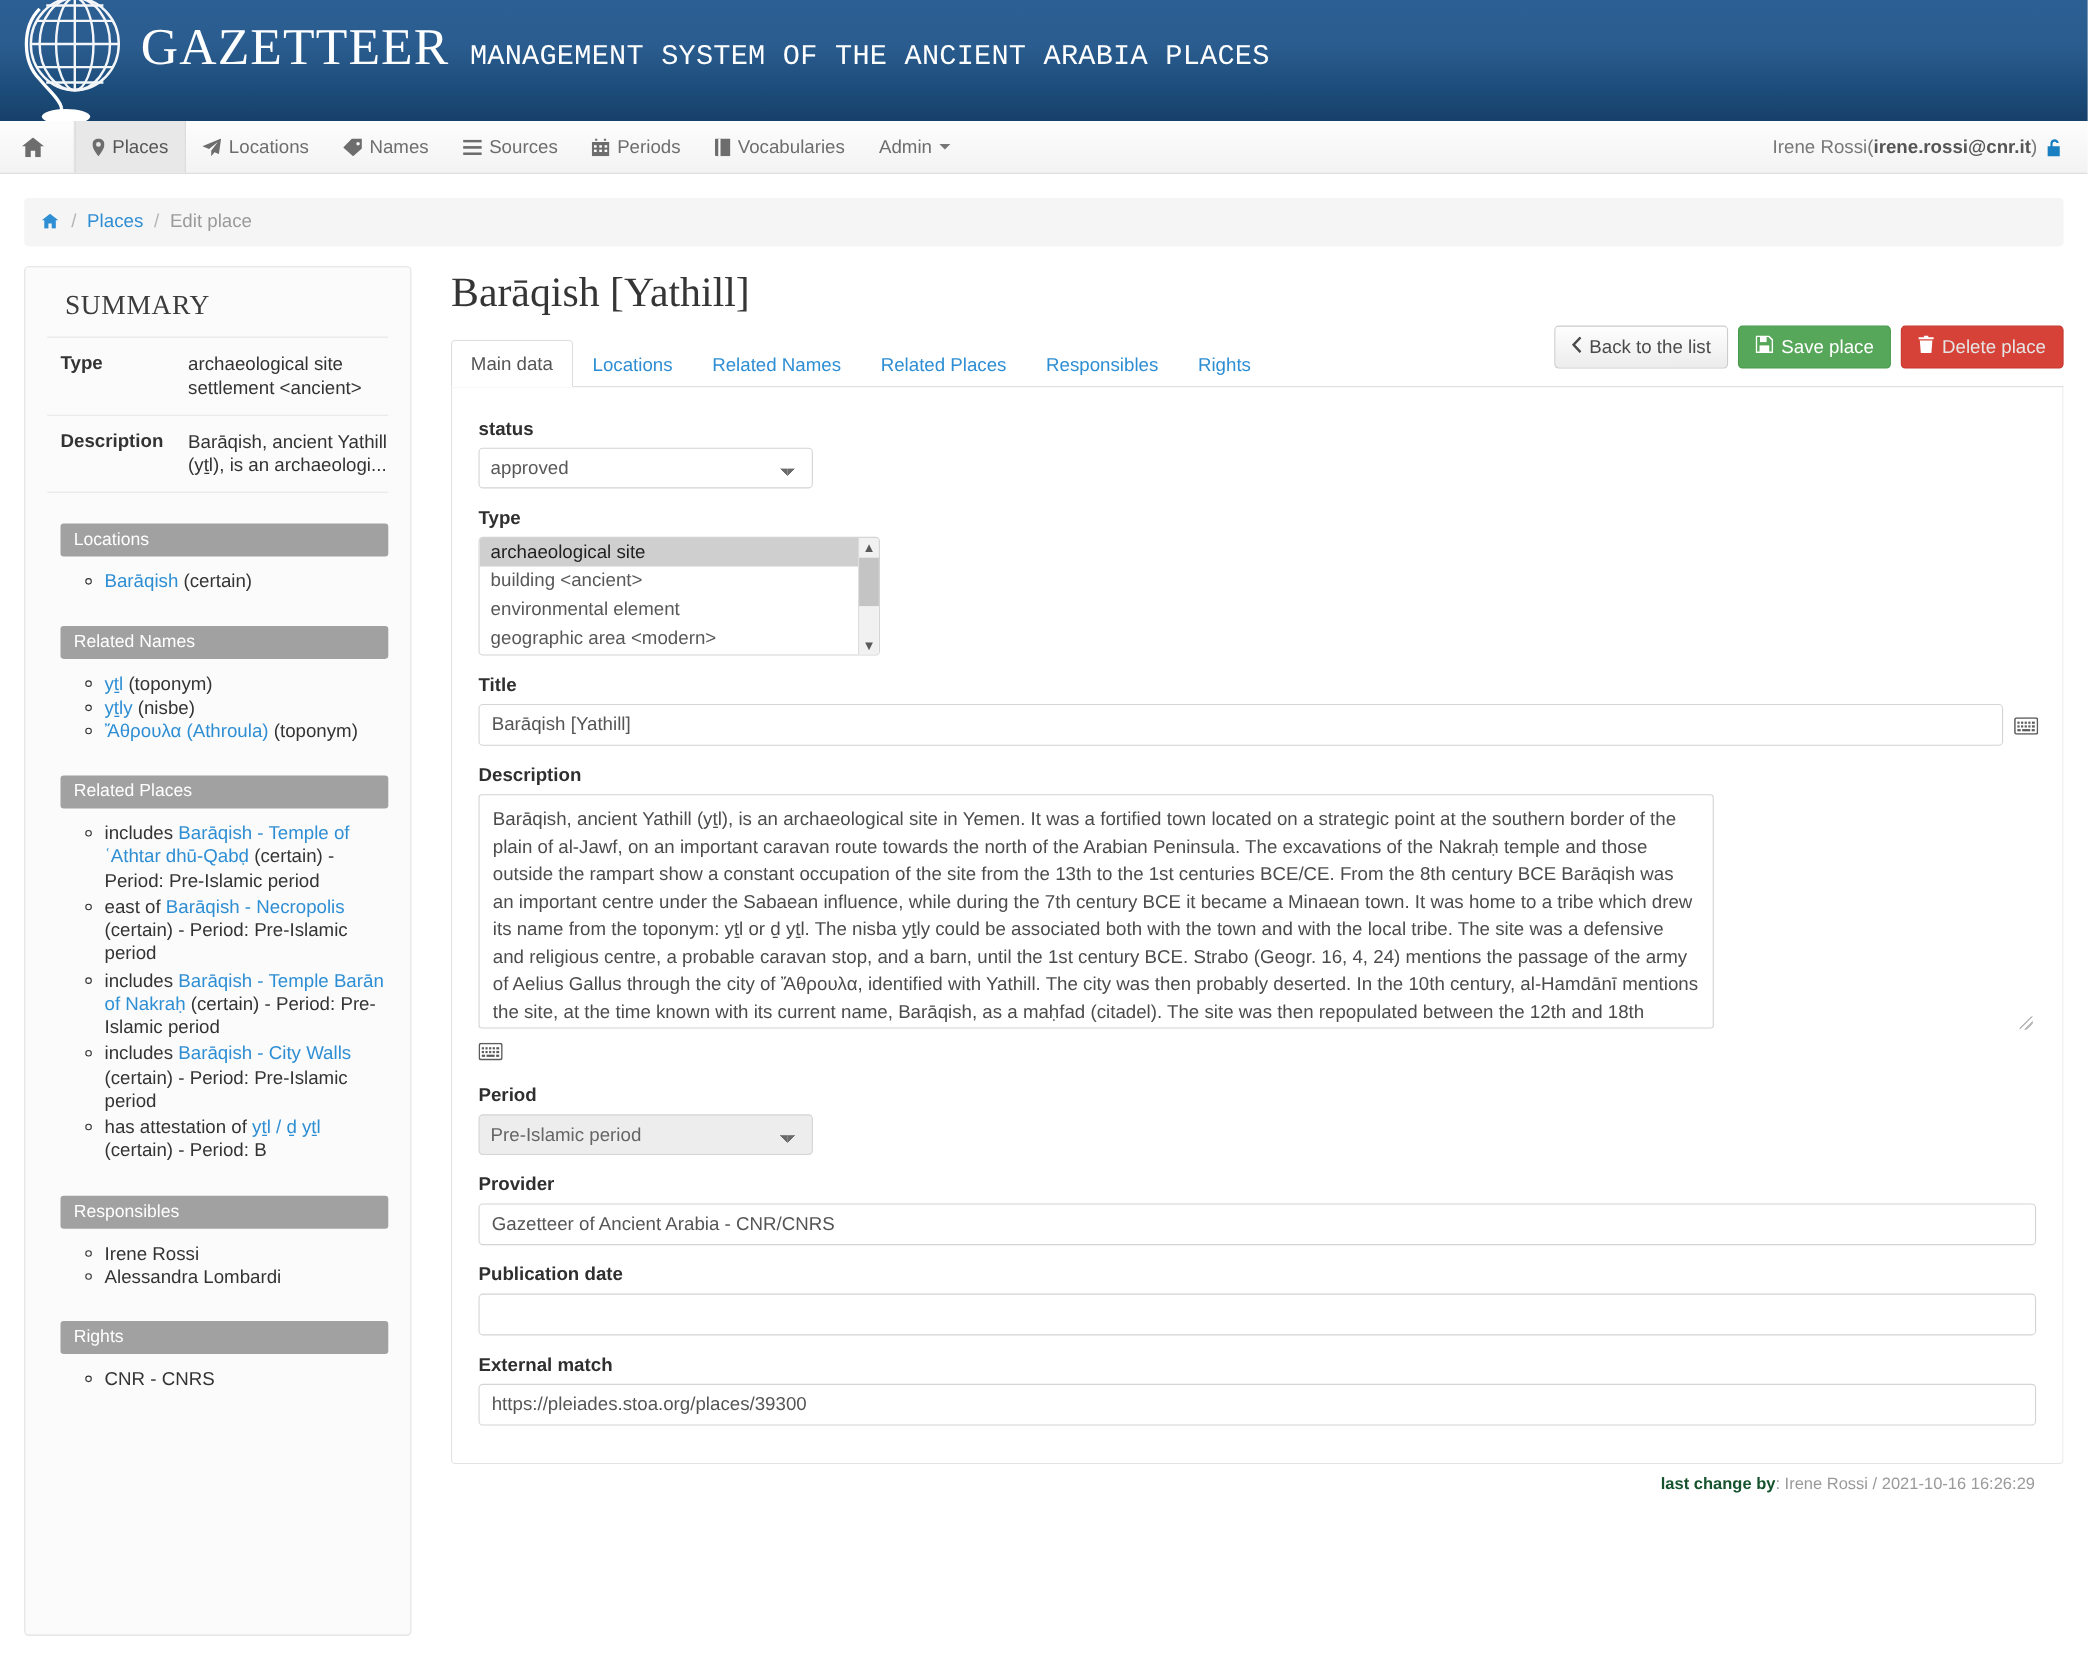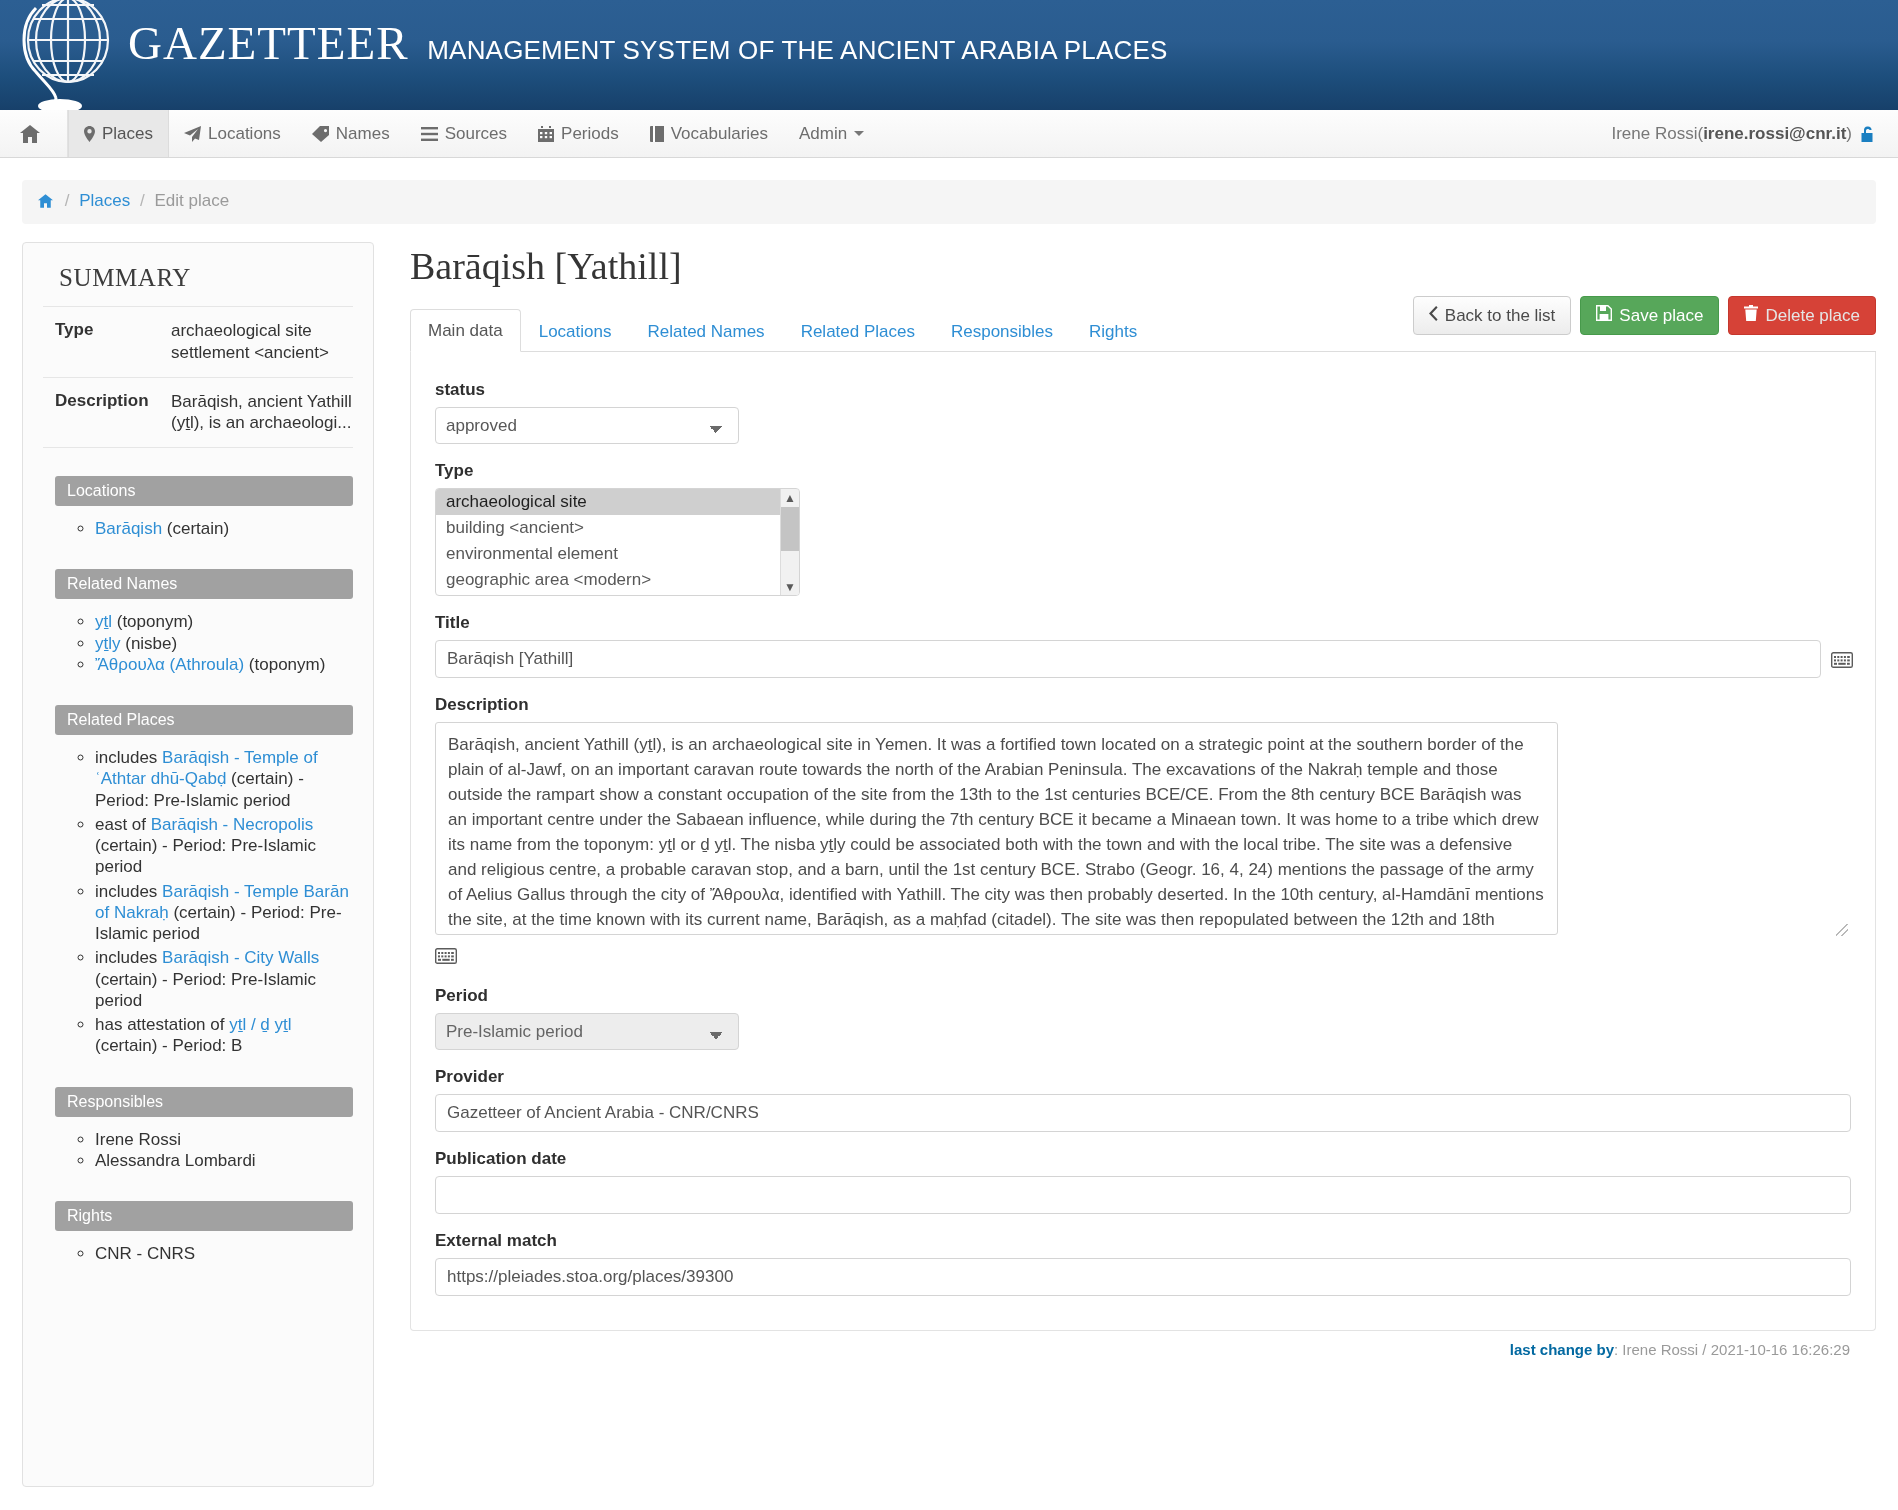--- a/index.html
+++ b/index.html
@@ -30,21 +30,21 @@
     white-space: nowrap;
   }
   .brand .big {
     font-family: "Liberation Serif", serif;
     font-size: 47px;
     letter-spacing: 1px;
     font-weight: 400;
     margin-top: 37px;
   }
   .brand .sub {
-    font-family: Liberation Sans, sans-serif;
+    font-family: Liberation Mono, monospace;
     font-size: 26px;
     letter-spacing: .2px;
     margin-left: 14px;
     font-weight: 400;
   }
 
   
   .navbar {
     height: 48px;
     background: linear-gradient(to bottom, #fdfdfd 0%, #f3f3f3 100%);
@@ -273,21 +273,21 @@
       linear-gradient(135deg, transparent 42%, #b9b9b9 42%, #b9b9b9 52%, transparent 52%),
       linear-gradient(135deg, transparent 67%, #b9b9b9 67%, #b9b9b9 77%, transparent 77%);
   }
 
   .footnote {
     text-align: right;
     color: #9a9a9a;
     font-size: 15px;
     padding: 10px 26px 0 0;
   }
-  .footnote b { color:#0369a1; }
+  .footnote b { color:#14532d; }
 </style>
 </head>
 <body>
 
 <div class="banner">
   <svg class="globe" viewBox="0 0 104 120">
     <g fill="none" stroke="#ffffff" stroke-width="2.2" opacity="0.95">
       <ellipse cx="52" cy="46" rx="40" ry="42"></ellipse>
       <ellipse cx="52" cy="46" rx="17" ry="42"></ellipse>
       <ellipse cx="52" cy="46" rx="32" ry="42"></ellipse>

